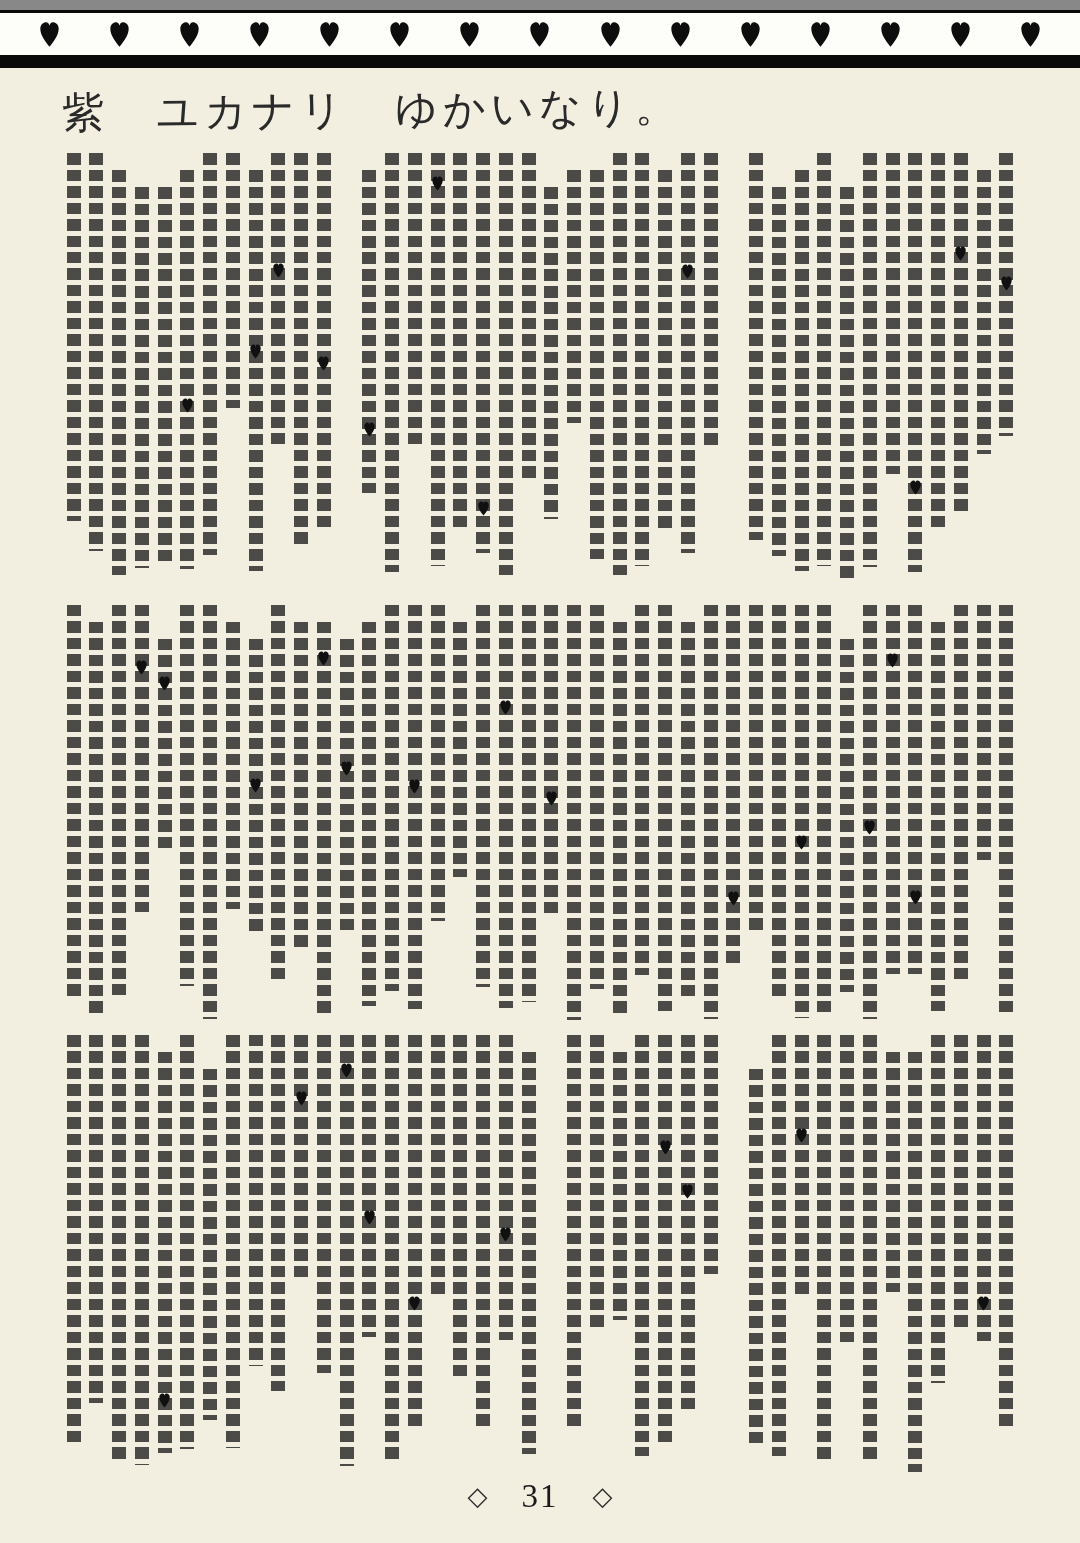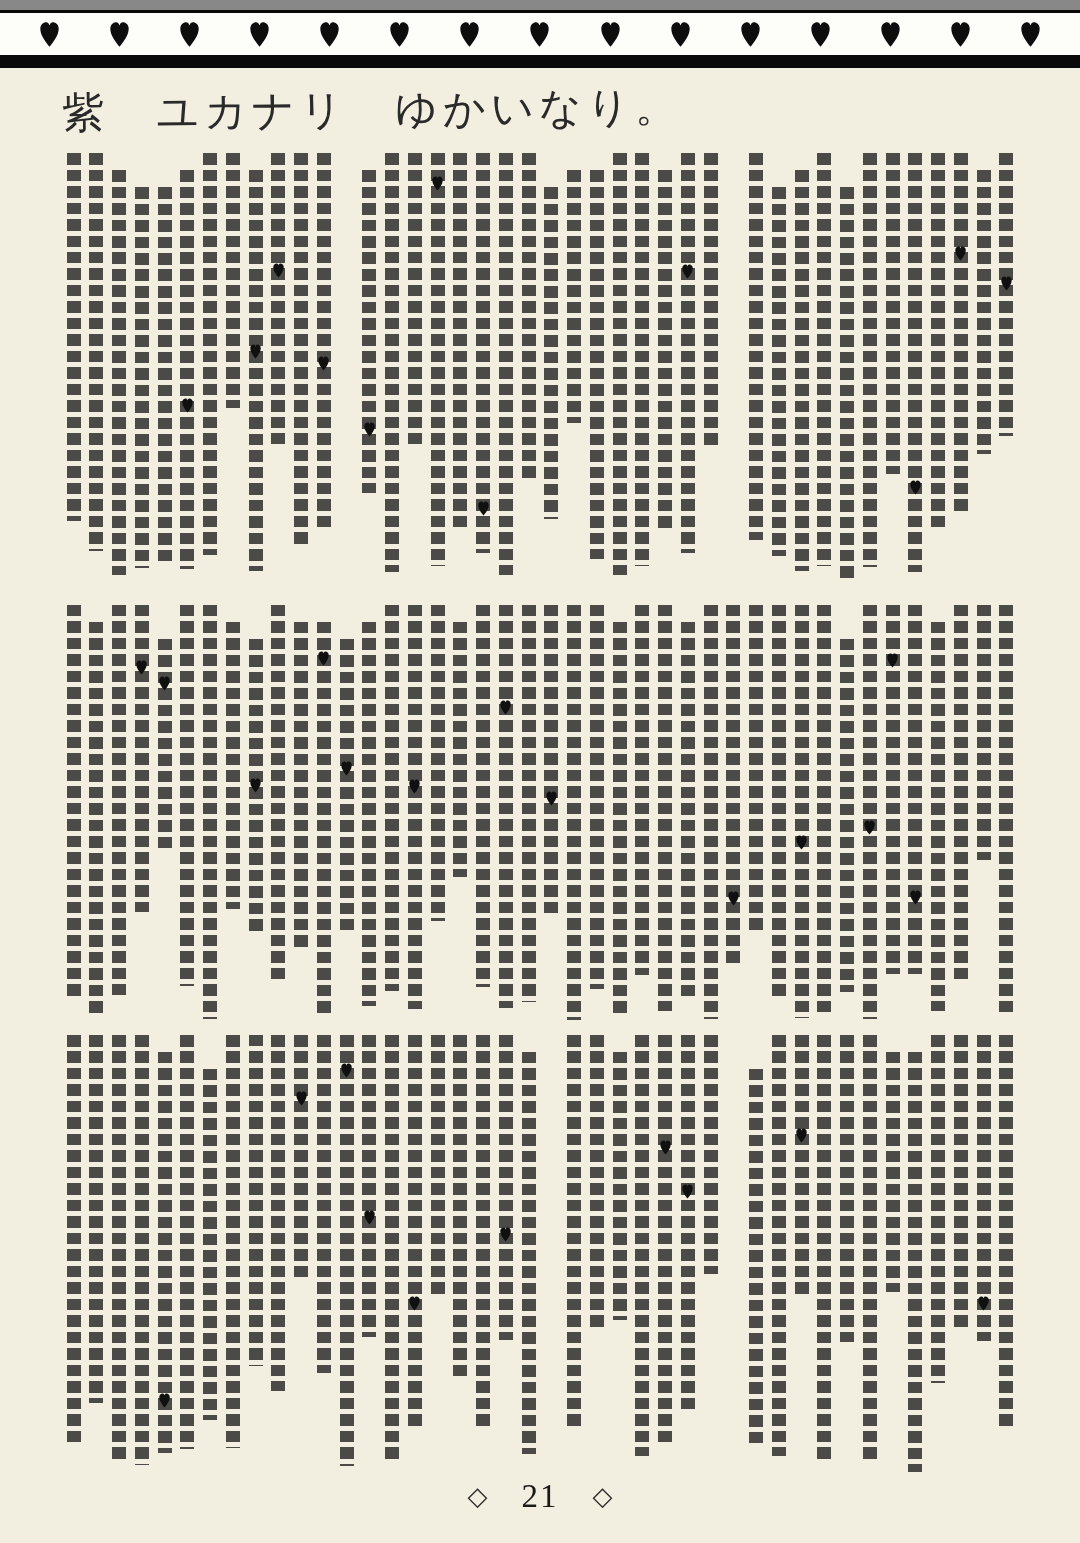--- a/index.html
+++ b/index.html
@@ -711,17 +711,17 @@
       <div class="text-col">
         <div class="col-fill" style="margin-top: 0px; height: 368px;"></div>
       </div>
       <div class="text-col">
         <div class="col-fill" style="margin-top: 0px; height: 412px;"></div>
       </div>
     </div>
 
   <div class="footer">
     <span class="diamond">◇</span>
-    <span class="page-num">21</span>
+    <span class="page-num">31</span>
     <span class="diamond">◇</span>
   </div>
 
 </div>
 
 </body></html>

